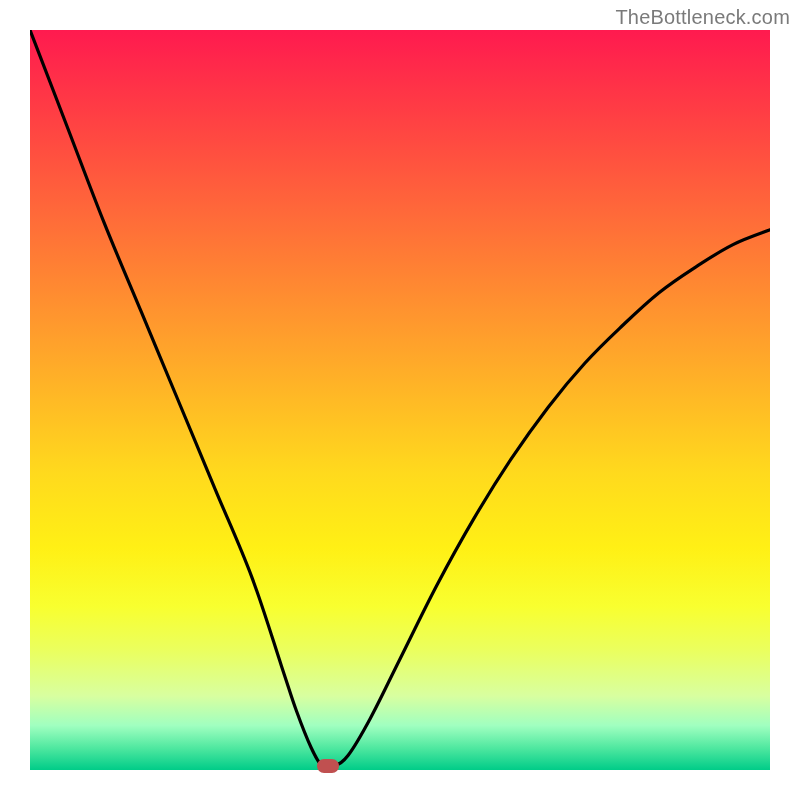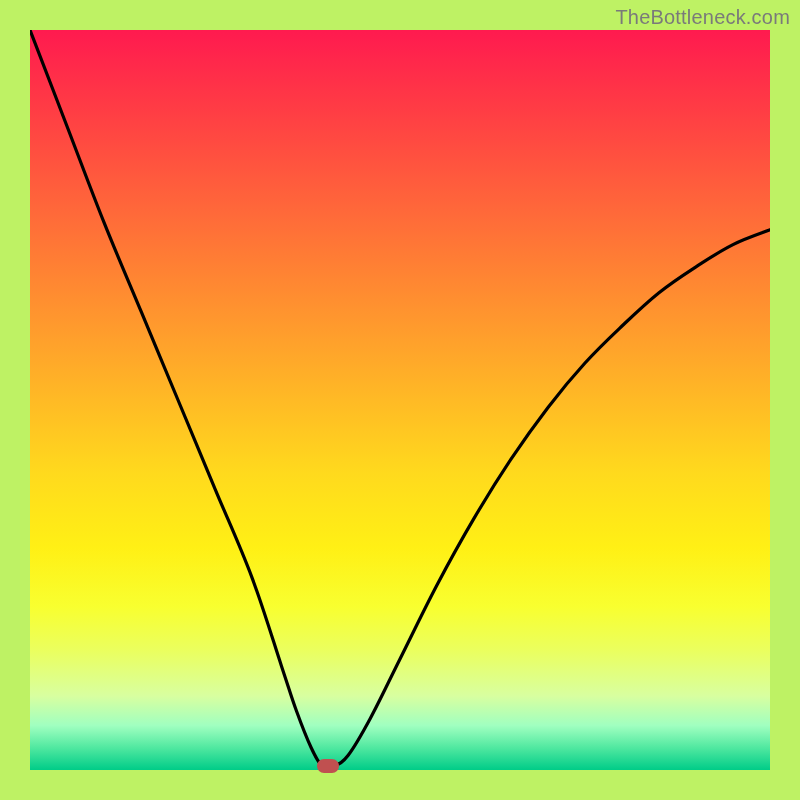--- a/index.html
+++ b/index.html
@@ -8,21 +8,21 @@
     width: 800px;
     height: 800px;
     background: #000;
     overflow: hidden;
     font-family: Arial, Helvetica, sans-serif;
   }
   .stage {
     position: relative;
     width: 800px;
     height: 800px;
-    background: #bef264;
+    background: #ffffff;
   }
   .plot {
     position: absolute;
     left: 30px;
     top: 30px;
     width: 740px;
     height: 740px;
     background: linear-gradient(to bottom,
       #ff1a4f 0%,
       #ff3a45 10%,

